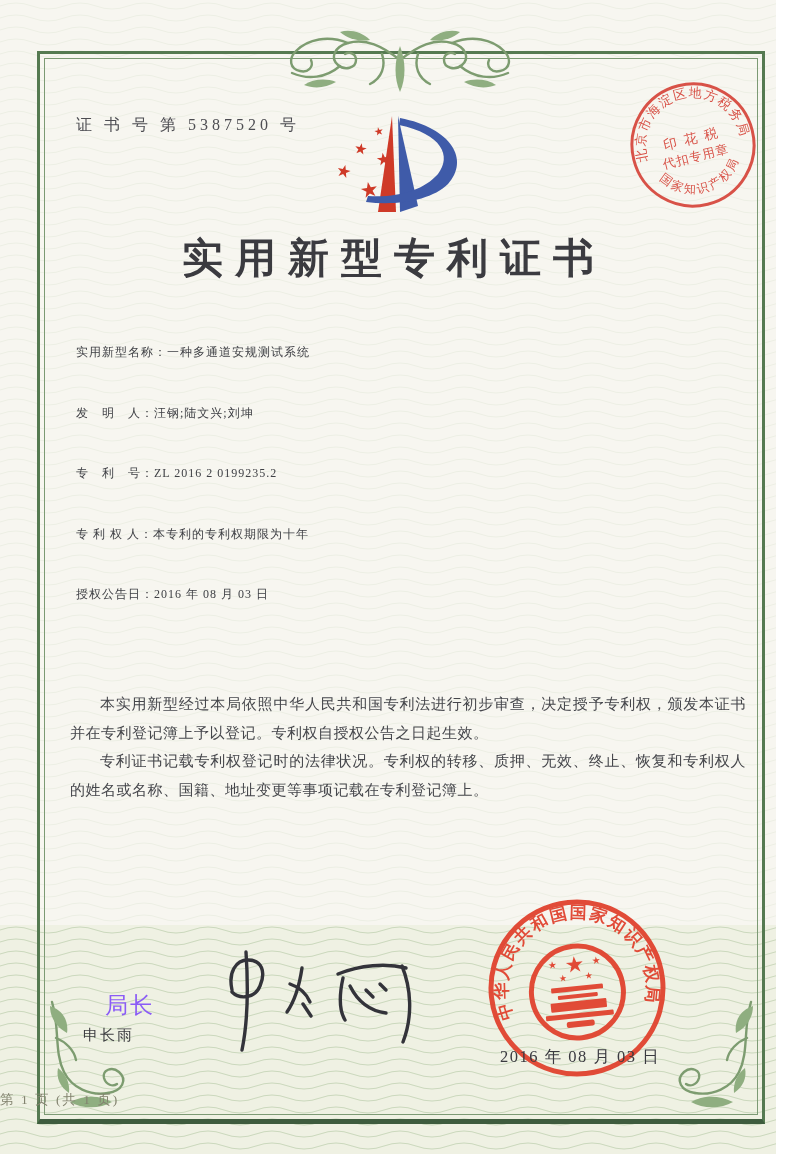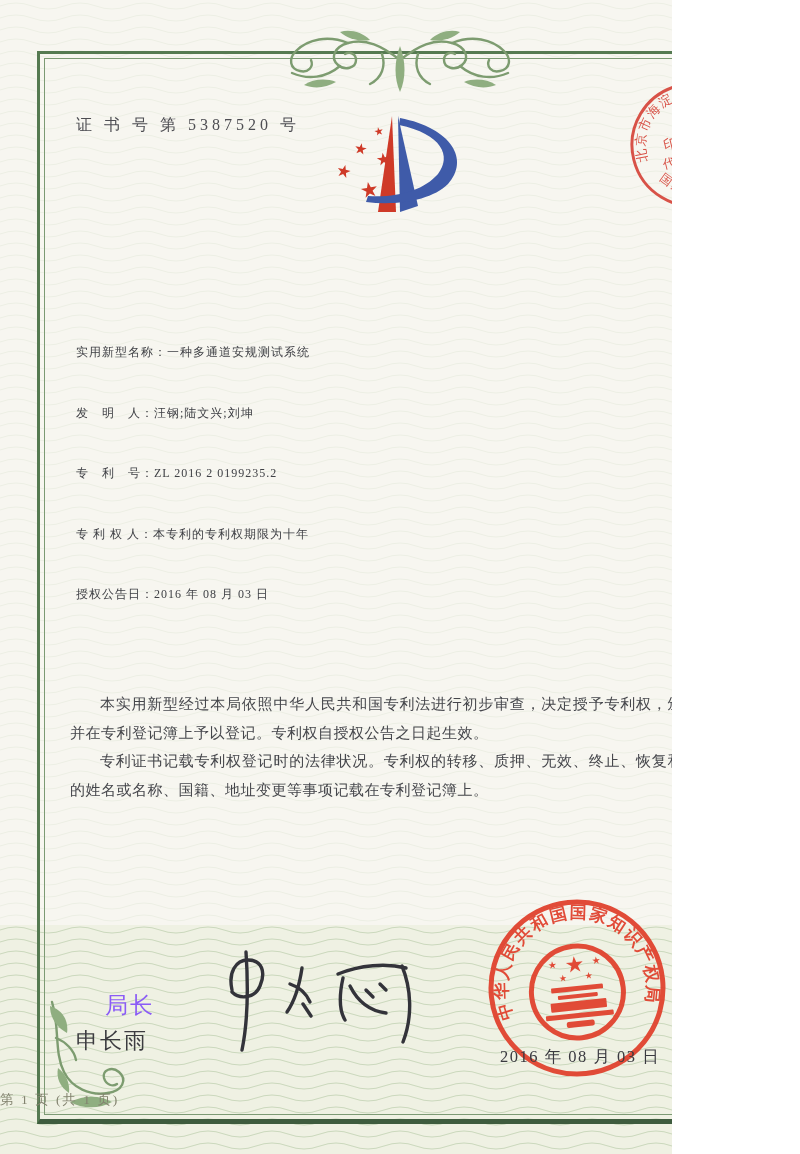--- a/index.html
+++ b/index.html
@@ -1,18 +1,18 @@
 <!DOCTYPE html>
 <html><head>
 <meta charset="utf-8">
 <style>
   * { box-sizing: border-box; }
   html,body { margin:0; padding:0; }
   body { width:800px; height:1154px; font-family:"Liberation Serif","DejaVu Serif",serif; }
-  .page { position:relative; width:672px; height:1154px; background:#f7f6f0; overflow:hidden; }
+  .page { position:relative; width:776px; height:1154px; background:#f7f6f0; overflow:hidden; }
 
   .bg-waves { position:absolute; left:0; top:0; z-index:1; }
 
   .frame-outer { position:absolute; left:37px; top:51px; width:728px; height:1073px;
     border:3px solid #557a51; border-bottom-width:5px; border-bottom-color:#3e5c3e; z-index:2; }
   .frame-inner { position:absolute; left:4px; top:4px; right:4px; bottom:4px;
     border:1px solid #7c9a74; }
 
   .ornament-top { position:absolute; left:268px; top:20px; z-index:3; }
   .flourish { position:absolute; z-index:3; }
@@ -34,21 +34,21 @@
 
   .fields { position:absolute; left:76px; top:344px; right:60px; z-index:5; }
   .field { height:60.5px; font-size:12px; color:#3f4045; letter-spacing:1px; }
   .field .label { color:#3f4045; }
 
   .paragraphs { position:absolute; left:70px; top:690px; width:676px; z-index:5;
     font-size:15px; color:#45464b; line-height:28.5px; }
   .paragraphs p { margin:0; text-indent:2em; text-align:justify; letter-spacing:.5px; }
 
   .signer-title { position:absolute; left:105px; top:990px; z-index:5; font-size:23px; color:#8b5cf6; letter-spacing:2px; }
-  .signer-name  { position:absolute; left:76px; top:1026px; z-index:5; font-size:22px; color:#3c3c40; letter-spacing:2px; }
+  .signer-name  { position:absolute; left:83px; top:1026px; z-index:5; font-size:15px; color:#3c3c40; letter-spacing:2px; }
   .signature { position:absolute; left:190px; top:938px; z-index:5; }
 
   .office-seal { position:absolute; left:486px; top:897px; z-index:6; opacity:.93; }
   .seal-date { position:absolute; left:500px; top:1046px; z-index:7;
     font-size:16.5px; color:#3a3a40; letter-spacing:1.5px; }
 
   .footer { position:absolute; left:0; right:0; top:1091px; z-index:5;
     text-align:left; font-size:13.5px; color:#83836f; letter-spacing:2px; }
 </style>
 </head>
@@ -146,20 +146,21 @@
 
       <path d="M80 10 C 132 20 150 52 128 76 C 112 92 78 98 46 94 L 48 88 C 78 90 104 82 118 66 C 132 48 122 26 79 17 Z" fill="#3f5ba9"></path>
     </svg>
     <span class="star" style="left:54px; top:18px; font-size:11px; transform:rotate(-12deg);">★</span>
     <span class="star" style="left:34px; top:34px; font-size:15px; transform:rotate(10deg);">★</span>
     <span class="star" style="left:56px; top:43px; font-size:17px; transform:rotate(-8deg);">★</span>
     <span class="star" style="left:16px; top:55px; font-size:17px; transform:rotate(14deg);">★</span>
     <span class="star" style="left:40px; top:72px; font-size:21px; transform:rotate(-10deg);">★</span>
   </div>
 
+  <h1 class="title">实用新型专利证书</h1>
 
   <div class="fields">
     <div class="field">
       <span class="label">实用新型名称：</span><span class="value">一种多通道安规测试系统</span>
     </div>
     <div class="field">
       <span class="label">发　明　人：</span><span class="value">汪钢;陆文兴;刘坤</span>
     </div>
     <div class="field">
       <span class="label">专　利　号：</span><span class="value">ZL 2016 2 0199235.2</span>

